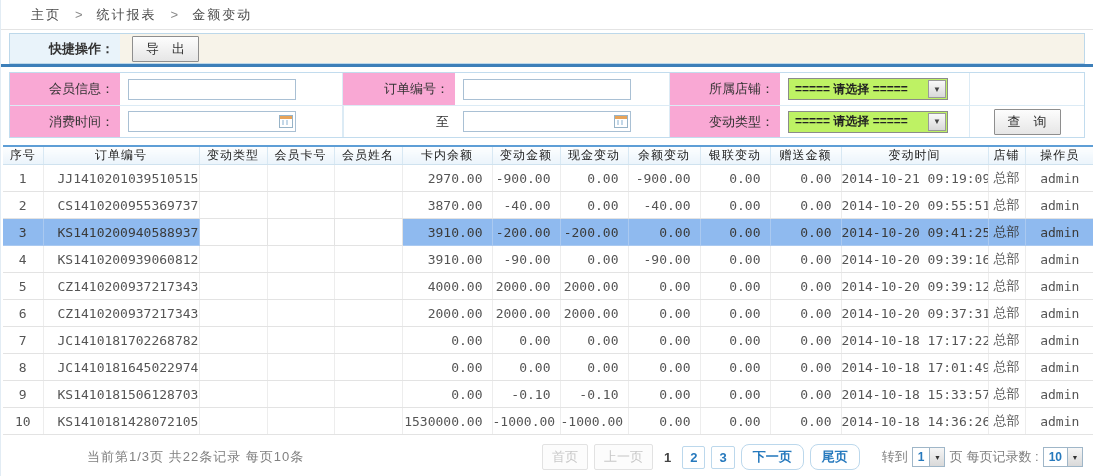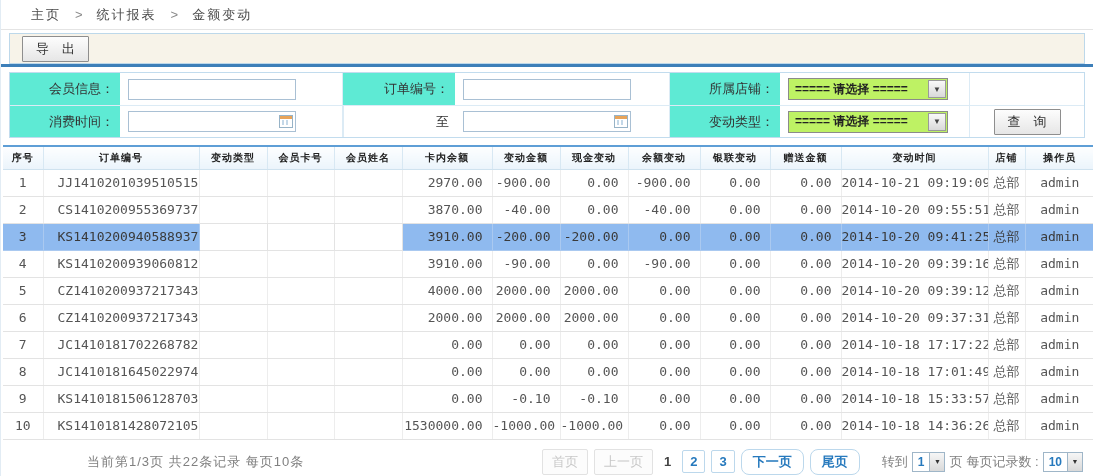--- a/index.html
+++ b/index.html
@@ -35,21 +35,21 @@
     font-family:"Liberation Sans", sans-serif;
   }
 
   
   .filters {
     margin:5px 8px 0; border:1px solid #c2dcee;
     display:grid; grid-template-columns:110px 223px 112px 215px 110px 190px 1fr;
   }
   .fcell { height:32px; display:flex; align-items:center; border-top:1px solid #dcebf5; }
   .row1 { border-top:none; }
-  .f-label { background:#5eead4; justify-content:flex-end; padding-right:6px; color:#333; }
+  .f-label { background:#f9a8d4; justify-content:flex-end; padding-right:6px; color:#333; }
   .f-field { background:#fff; padding-left:8px; border-right:1px solid #dcebf5; }
   .f-last { background:#fff; border-right:none; }
   .txt { width:168px; height:21px; border:1px solid #a9c0d4; padding:0 4px; font-size:12px; outline:none; }
   .datewrap { position:relative; width:168px; height:21px; }
   .datewrap .txt { width:100%; height:100%; }
   .cal {
     position:absolute; right:3px; top:4px; width:14px; height:13px;
     border:1px solid #97b3c7; background:#fff; cursor:pointer;
   }
   .cal::before { content:""; position:absolute; top:0; left:0; right:0; height:3px; background:#e8a45a; }
@@ -68,22 +68,22 @@
     justify-content:center; font-size:8px; color:#444;
   }
   .searchcell { justify-content:center; }
 
   
   table.grid {
     width:1089px; margin:7px 2px 0; border-collapse:collapse; table-layout:fixed;
     border-top:2px solid #5e9ed6;
   }
   .grid th {
-    height:23px; background:linear-gradient(#fdfeff,#ebf4fb);
-    font-size:10px; font-weight:bold; color:#222; letter-spacing:1px;
+    height:17px; background:linear-gradient(#fdfeff,#ebf4fb);
+    font-size:12px; font-weight:normal; color:#222; letter-spacing:1px;
     border-bottom:1px solid #cfe2ef; border-right:1px solid #d8e8f3; padding:0;
   }
   .grid th:last-child { border-right:none; }
   .grid td {
     height:27px; font-family:"DejaVu Sans Mono","Liberation Mono",monospace;
     font-size:13px; color:#555; border-bottom:1px solid #e3e3e3;
     border-right:1px solid #ededed; padding:0; white-space:nowrap; overflow:hidden;
   }
   .grid td:last-child { border-right:none; }
   .grid tr.selected td { background:var(--selected-row); color:#3a3a3a; border-color:#aac9f0; }
@@ -116,20 +116,21 @@
   <div class="breadcrumb">
     <span class="crumb">主页</span>
     <span class="crumb-sep">&gt;</span>
     <span class="crumb">统计报表</span>
     <span class="crumb-sep">&gt;</span>
     <span>金额变动</span>
   </div>
 
   <div class="quickwrap">
     <div class="quickbar">
+      <div class="quick-label">快捷操作：</div>
       <div class="quick-body">
         <button class="btn">导　出</button>
       </div>
     </div>
   </div>
 
   <div class="filters">
     <div class="fcell row1 f-label">会员信息：</div>
     <div class="fcell row1 f-field">
       <input class="txt" type="text" value="" style="">

